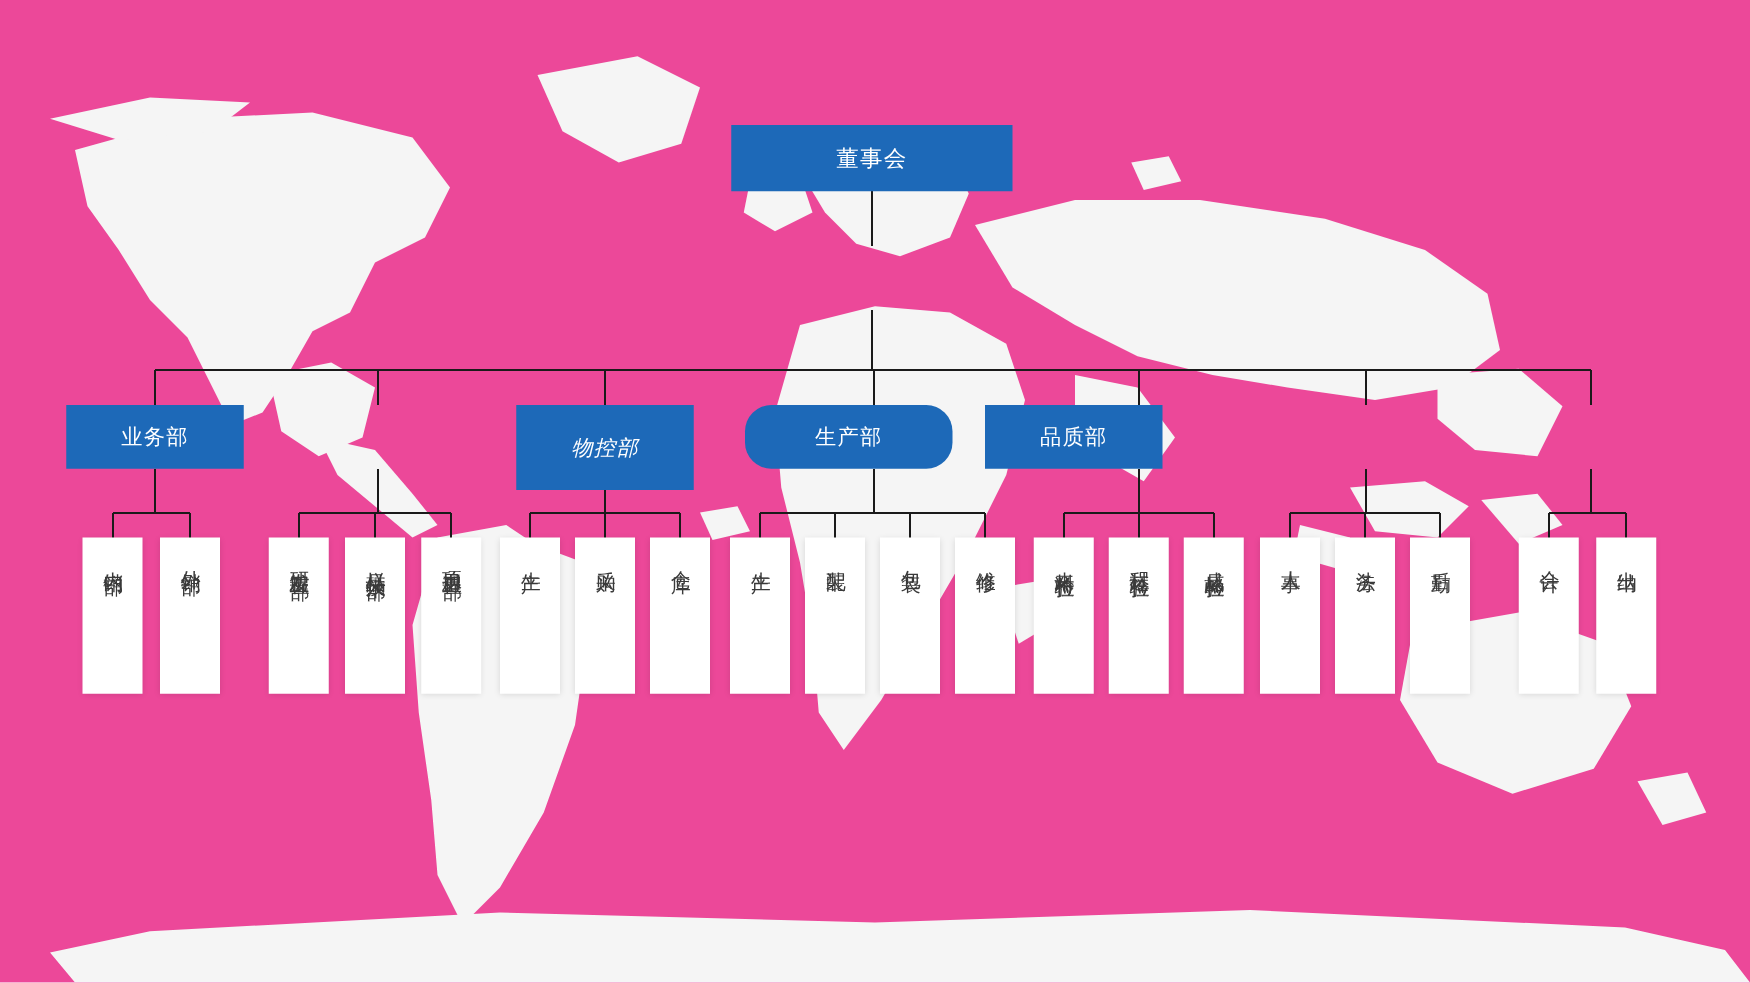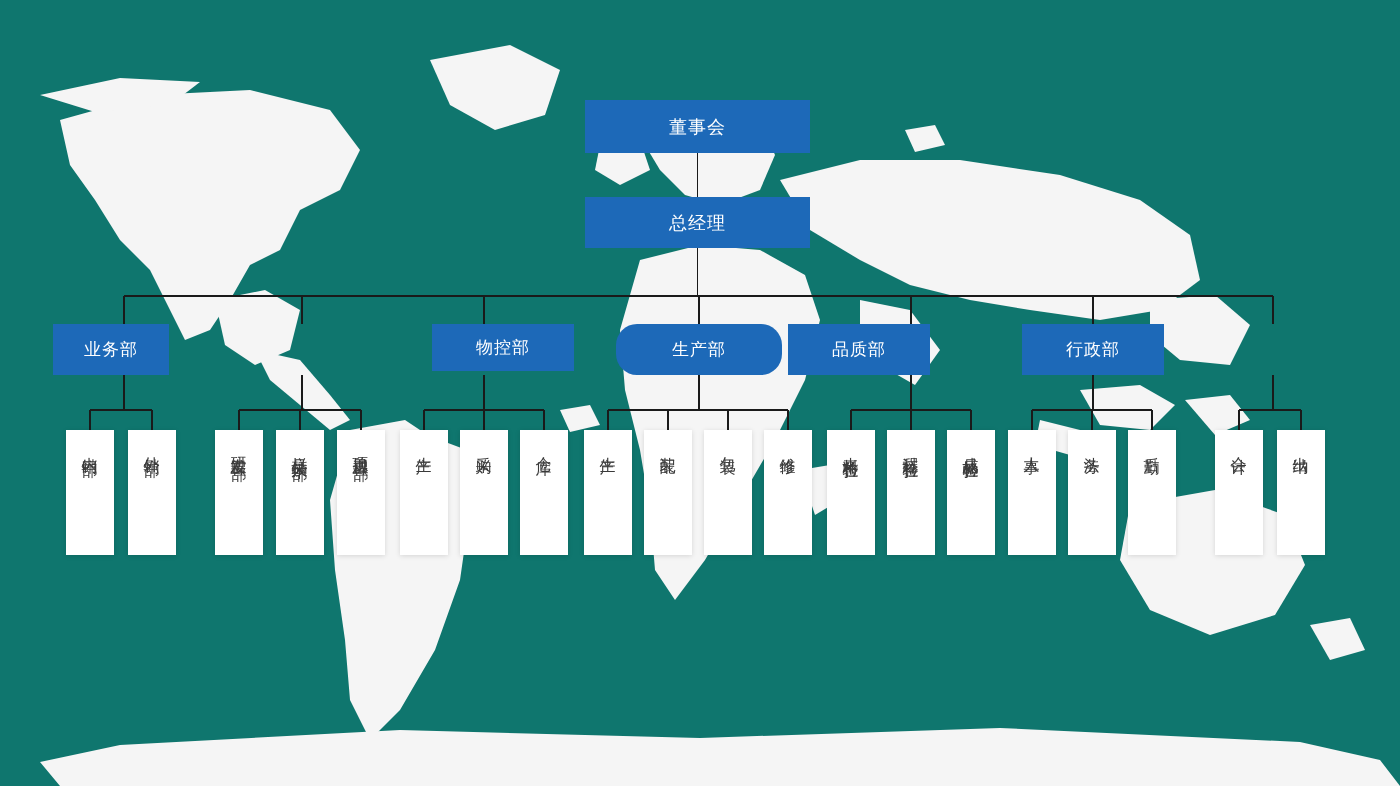--- a/index.html
+++ b/index.html
@@ -8,21 +8,21 @@
     background: #ffffff;
   }
   body {
     font-family: "Liberation Sans", "DejaVu Sans", sans-serif;
   }
   #stage {
     position: relative;
     width: 1400px;
     height: 786px;
     overflow: hidden;
-    background: #0f766e;
+    background: #ec4899;
   }
   
   #worldmap {
     position: absolute;
     left: 0; top: 0;
     width: 1400px;
     height: 786px;
     z-index: 0;
     pointer-events: none;
   }
@@ -191,54 +191,51 @@
         <line x1="1239" y1="410" x2="1301" y2="410" class="link"></line>
         <line x1="1239" y1="410" x2="1239" y2="430" class="link"></line>
         <line x1="1301" y1="410" x2="1301" y2="430" class="link"></line>
       </svg>
   </div>
 
   <div id="nodes">
       <div class="node blue top" style="left: 585px; top: 100px; width: 225px; height: 53px;">
         <span>董事会</span>
       </div>
-      <div class="node blue top" style="left: 585px; top: 197px; width: 225px; height: 51px;">
-        <span>总经理</span>
-      </div>
-      <div class="node blue" style="left: 53px; top: 324px; width: 116px; height: 51px;">
+      <div class="node blue" style="left: 53px; top: 324px; width: 142px; height: 51px;">
         <span>业务部</span>
       </div>
       <div class="node leaf" style="left: 66px; top: 430px; width: 48px; height: 125px;">
         <span class="leaf-text">内销部</span>
       </div>
       <div class="node leaf" style="left: 128px; top: 430px; width: 48px; height: 125px;">
         <span class="leaf-text">外销部</span>
       </div>
       <div class="node leaf" style="left: 215px; top: 430px; width: 48px; height: 125px;">
         <span class="leaf-text">研发工程部</span>
       </div>
       <div class="node leaf" style="left: 276px; top: 430px; width: 48px; height: 125px;">
         <span class="leaf-text">样品技术部</span>
       </div>
       <div class="node leaf" style="left: 337px; top: 430px; width: 48px; height: 125px;">
         <span class="leaf-text">项目工程部</span>
       </div>
-      <div class="node blue" style="left: 432px; top: 324px; width: 142px; height: 47px;">
+      <div class="node blue" style="left: 413px; top: 324px; width: 142px; height: 68px; font-style: italic;">
         <span>物控部</span>
       </div>
       <div class="node leaf" style="left: 400px; top: 430px; width: 48px; height: 125px;">
         <span class="leaf-text">生产</span>
       </div>
       <div class="node leaf" style="left: 460px; top: 430px; width: 48px; height: 125px;">
         <span class="leaf-text">采购</span>
       </div>
       <div class="node leaf" style="left: 520px; top: 430px; width: 48px; height: 125px;">
         <span class="leaf-text">仓库</span>
       </div>
-      <div class="node blue" style="left: 616px; top: 324px; width: 166px; height: 51px; border-radius: 21px;">
+      <div class="node blue" style="left: 596px; top: 324px; width: 166px; height: 51px; border-radius: 21px;">
         <span>生产部</span>
       </div>
       <div class="node leaf" style="left: 584px; top: 430px; width: 48px; height: 125px;">
         <span class="leaf-text">生产</span>
       </div>
       <div class="node leaf" style="left: 644px; top: 430px; width: 48px; height: 125px;">
         <span class="leaf-text">装配</span>
       </div>
       <div class="node leaf" style="left: 704px; top: 430px; width: 48px; height: 125px;">
         <span class="leaf-text">包装</span>
@@ -251,23 +248,20 @@
       </div>
       <div class="node leaf" style="left: 827px; top: 430px; width: 48px; height: 125px;">
         <span class="leaf-text">来料检验</span>
       </div>
       <div class="node leaf" style="left: 887px; top: 430px; width: 48px; height: 125px;">
         <span class="leaf-text">过程检验</span>
       </div>
       <div class="node leaf" style="left: 947px; top: 430px; width: 48px; height: 125px;">
         <span class="leaf-text">成品检验</span>
       </div>
-      <div class="node blue" style="left: 1022px; top: 324px; width: 142px; height: 51px;">
-        <span>行政部</span>
-      </div>
       <div class="node leaf" style="left: 1008px; top: 430px; width: 48px; height: 125px;">
         <span class="leaf-text">人事</span>
       </div>
       <div class="node leaf" style="left: 1068px; top: 430px; width: 48px; height: 125px;">
         <span class="leaf-text">法务</span>
       </div>
       <div class="node leaf" style="left: 1128px; top: 430px; width: 48px; height: 125px;">
         <span class="leaf-text">后勤</span>
       </div>
       <div class="node leaf" style="left: 1215px; top: 430px; width: 48px; height: 125px;">

